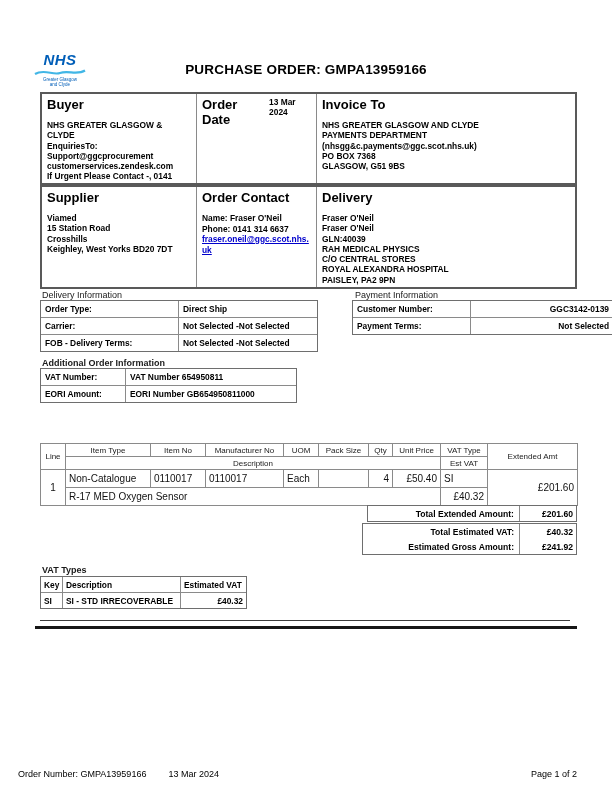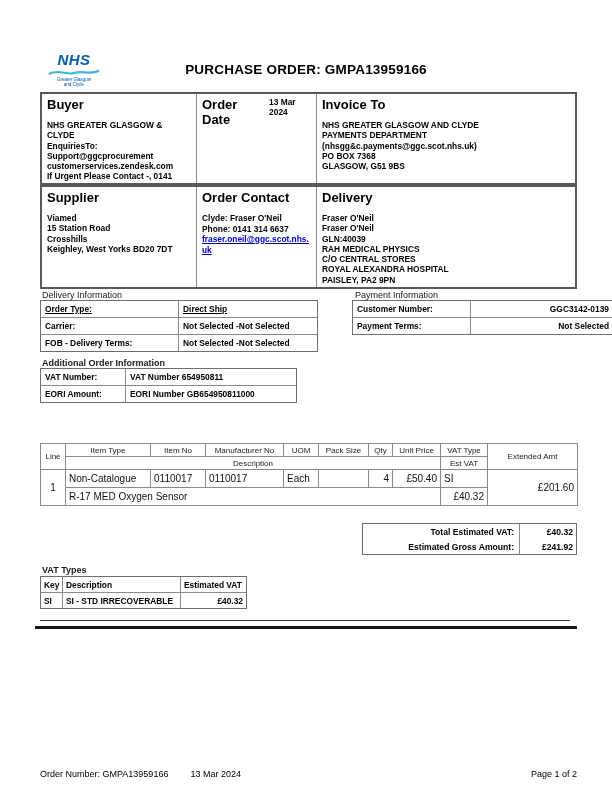--- a/index.html
+++ b/index.html
@@ -2,21 +2,21 @@
 <html><head>
 <meta charset="utf-8">
 <style>
   html,body{margin:0;padding:0;background:#e8e8e8;}
   .page{
     position:relative; width:612px; height:792px; background:#ffffff;
     font-family:"Liberation Sans", sans-serif; color:#000; overflow:hidden;
     margin:0 auto;
   }
   
-  .logo{position:absolute; left:44px; top:52px; width:60px; text-align:center;}
+  .logo{position:absolute; left:30px; top:52px; width:60px; text-align:center;}
   .logo .nhs{font-weight:bold; font-style:italic; color:#005EB8; font-size:15px; letter-spacing:.5px; line-height:1;}
   .logo svg{display:block; margin:1px auto 0;}
   .logo .cap{font-size:4.5px; color:#005EB8; line-height:1.2; white-space:pre-line;}
   
   .title{position:absolute; left:0; top:62px; width:100%; text-align:center;
     font-size:13.5px; font-weight:bold; letter-spacing:.2px;}
   
   .t3{position:absolute; left:40px; width:537px; display:grid;
       grid-template-columns:155px 120px 262px; border:2px solid #595959; box-sizing:border-box;}
   .t3 .cell{border-right:1px solid #8a8a8a; padding:3px 5px; overflow:hidden; box-sizing:border-box;}
@@ -53,21 +53,21 @@
   
   .vatt{position:absolute; left:40px; top:576px; border:1.5px solid #6e6e6e; box-sizing:border-box;}
   .vatt .row{display:grid; grid-template-columns:22px 118px 65px; height:15px; align-items:center; border-bottom:1px solid #8a8a8a;}
   .vatt .row:last-child{border-bottom:none;}
   .vatt .cEl{font-size:8.4px; font-weight:bold; padding:0 3px; border-right:1px solid #8a8a8a; height:100%; display:flex; align-items:center; box-sizing:border-box;}
   .vatt .cEl:last-child{border-right:none;}
   .vatt .num{justify-content:flex-end;}
   
   .hr-thin{position:absolute; left:40px; top:620px; width:530px; height:1px; background:#3c3c3c;}
   .hr-thick{position:absolute; left:35px; top:626px; width:542px; height:3px; background:#161616;}
-  .footer{position:absolute; left:40px; right:35px; top:769px; display:flex; justify-content:space-between; font-size:9px;}
+  .footer{position:absolute; left:18px; right:35px; top:769px; display:flex; justify-content:space-between; font-size:9px;}
   .footer .fl span{margin-right:22px;}
 </style>
 </head>
 <body>
 
 <div class="page">
 
   <div class="logo">
     <div class="nhs">NHS</div>
     <svg width="52" height="9" viewBox="0 0 52 9">
@@ -110,40 +110,40 @@
     <div class="cell">
       <div class="hd">Supplier</div>
       <div class="addr">Viamed
 15 Station Road
 Crosshills
 Keighley, West Yorks BD20 7DT</div>
     </div>
     <div class="cell">
       <div class="hd">Order Contact</div>
       <div class="contact-block">
-        <div class="contact-line">Clyde: Fraser O'Neil</div>
+        <div class="contact-line">Name: Fraser O'Neil</div>
         <div class="contact-line">Phone: 0141 314 6637</div>
         <a class="email" href="#">fraser.oneil@ggc.scot.nhs.uk</a>
       </div>
     </div>
     <div class="cell">
       <div class="hd">Delivery</div>
       <div class="addr">Fraser O'Neil
 Fraser O'Neil
 GLN:40039
 RAH MEDICAL PHYSICS
 C/O CENTRAL STORES
 ROYAL ALEXANDRA HOSPITAL
 PAISLEY,  PA2 9PN</div>
     </div>
   </div>
 
   <div class="sec-h" style="left:42px; top:290px;">Delivery Information</div>
   <div class="kv" style="left:40px; top:300px; width:278px;">
-    <div class="row" style="grid-template-columns:138px 1fr;text-decoration:underline;">
+    <div class="row" style="grid-template-columns:138px 1fr;">
       <div class="k">Order Type:</div>
       <div class="v">Direct Ship</div>
     </div>
     <div class="row" style="grid-template-columns:138px 1fr;">
       <div class="k">Carrier:</div>
       <div class="v">Not Selected  -Not Selected</div>
     </div>
     <div class="row" style="grid-template-columns:138px 1fr;">
       <div class="k">FOB - Delivery Terms:</div>
       <div class="v">Not Selected  -Not Selected</div>
@@ -216,20 +216,26 @@
       <td class="l">SI</td>
       <td rowspan="2" class="r">£201.60</td>
     </tr>
     <tr class="drow">
       <td colspan="7" class="l">R-17 MED Oxygen Sensor</td>
       <td class="r">£40.32</td>
     </tr>
   </tbody>
     </table>
 
+  <div class="totals" style="left:367px; top:505px; width:210px;">
+    <div class="trow">
+      <div class="tl">Total Extended Amount:</div>
+      <div class="tv">£201.60</div>
+    </div>
+  </div>
   <div class="totals" style="left:362px; top:523px; width:215px;">
     <div class="trow">
       <div class="tl">Total Estimated VAT:</div>
       <div class="tv">£40.32</div>
     </div>
     <div class="trow">
       <div class="tl">Estimated Gross Amount:</div>
       <div class="tv">£241.92</div>
     </div>
   </div>

